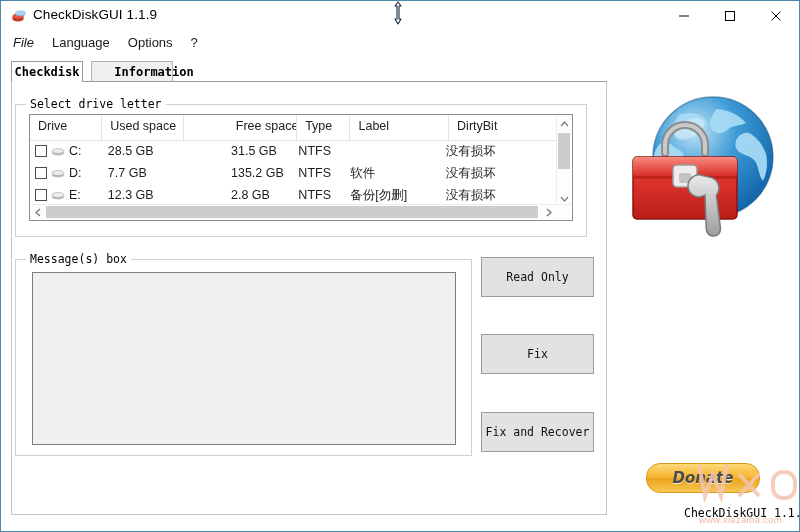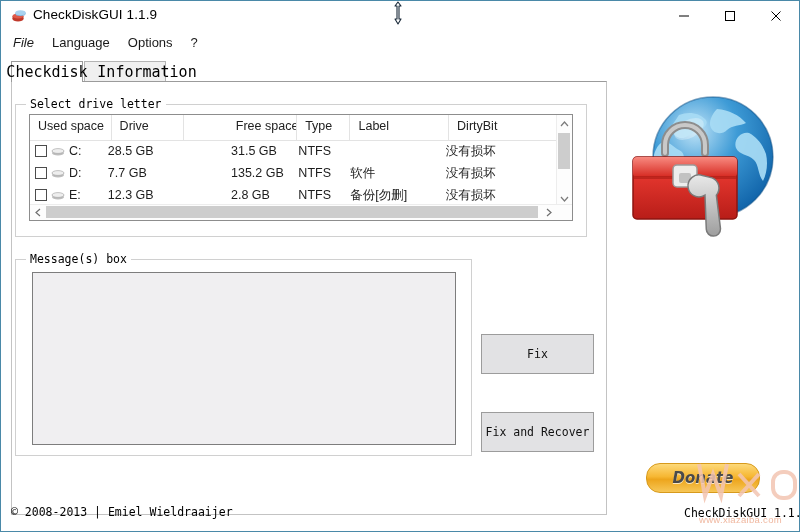--- a/index.html
+++ b/index.html
@@ -76,34 +76,35 @@
   
   .tabstrip {
     position: absolute; left: 10px; top: 60px;
     width: 600px; height: 20px;
   }
   .tab {
     position: absolute; top: 0;
     height: 20px;
     box-sizing: border-box;
     font-family: "DejaVu Sans Mono", monospace;
-    font-size: 15px;
+    font-size: 12px;
     display: flex; align-items: center; justify-content: center;
     border: 1px solid #9b9b9b;
     border-bottom: none;
     color: #000;
+    font-weight: bold;
   }
   .tab.active {
     left: 0; width: 72px;
     background: #ffffff;
     z-index: 3;
     height: 21px;
   }
   .tab.inactive {
-    left: 73px; width: 82px;
+    left: 80px; width: 82px;
     background: #f0f0f0;
     border-color: #b4b4b4;
     z-index: 2;
     padding-left: 44px;
   }
 
   
   .tabpanel {
     position: absolute; left: 10px; top: 80px;
     width: 596px; height: 434px;
@@ -385,22 +386,22 @@
     <div class="tab inactive">Information</div>
   </div>
   <div class="tabpanel"></div>
 
   <div class="groupbox" id="gb-drive">
     <span class="gb-title">Select drive letter</span>
   </div>
 
   <div class="listview">
     <div class="lv-header">
+      <div class="lv-col c-drive">Drive</div>
       <div class="lv-col c-used">Used space</div>
-      <div class="lv-col c-drive">Drive</div>
       <div class="lv-col c-free">Free space</div>
       <div class="lv-col c-type">Type</div>
       <div class="lv-col c-label">Label</div>
       <div class="lv-col c-dirty">DirtyBit</div>
     </div>
 
     <div class="lv-rows">
       <div class="lv-row">
         <div class="lv-cell cell-drive">
           <span class="chk"></span>
@@ -488,25 +489,25 @@
       </div>
     </div>
   </div>
 
   <div class="groupbox" id="gb-msg">
     <span class="gb-title">Message(s) box</span>
   </div>
 
   <div class="msgbox"></div>
 
+  <div class="btn" id="btn-readonly">Read Only</div>
   <div class="btn" id="btn-fix">Fix</div>
   <div class="btn" id="btn-fixrec">Fix and Recover</div>
 
 
-  <div class="footer">© 2008-2013 | Emiel Wieldraaijer</div>
 
   <div class="logo">
     <svg width="175" height="175" viewBox="0 0 175 175">
       <defs>
         <radialGradient id="gl" cx="35%" cy="28%" r="78%">
           <stop offset="0%" stop-color="#bfe3f7"></stop>
           <stop offset="45%" stop-color="#3e9bd6"></stop>
           <stop offset="100%" stop-color="#0f62a8"></stop>
         </radialGradient>
         <linearGradient id="tb" x1="0" y1="0" x2="0" y2="1">

